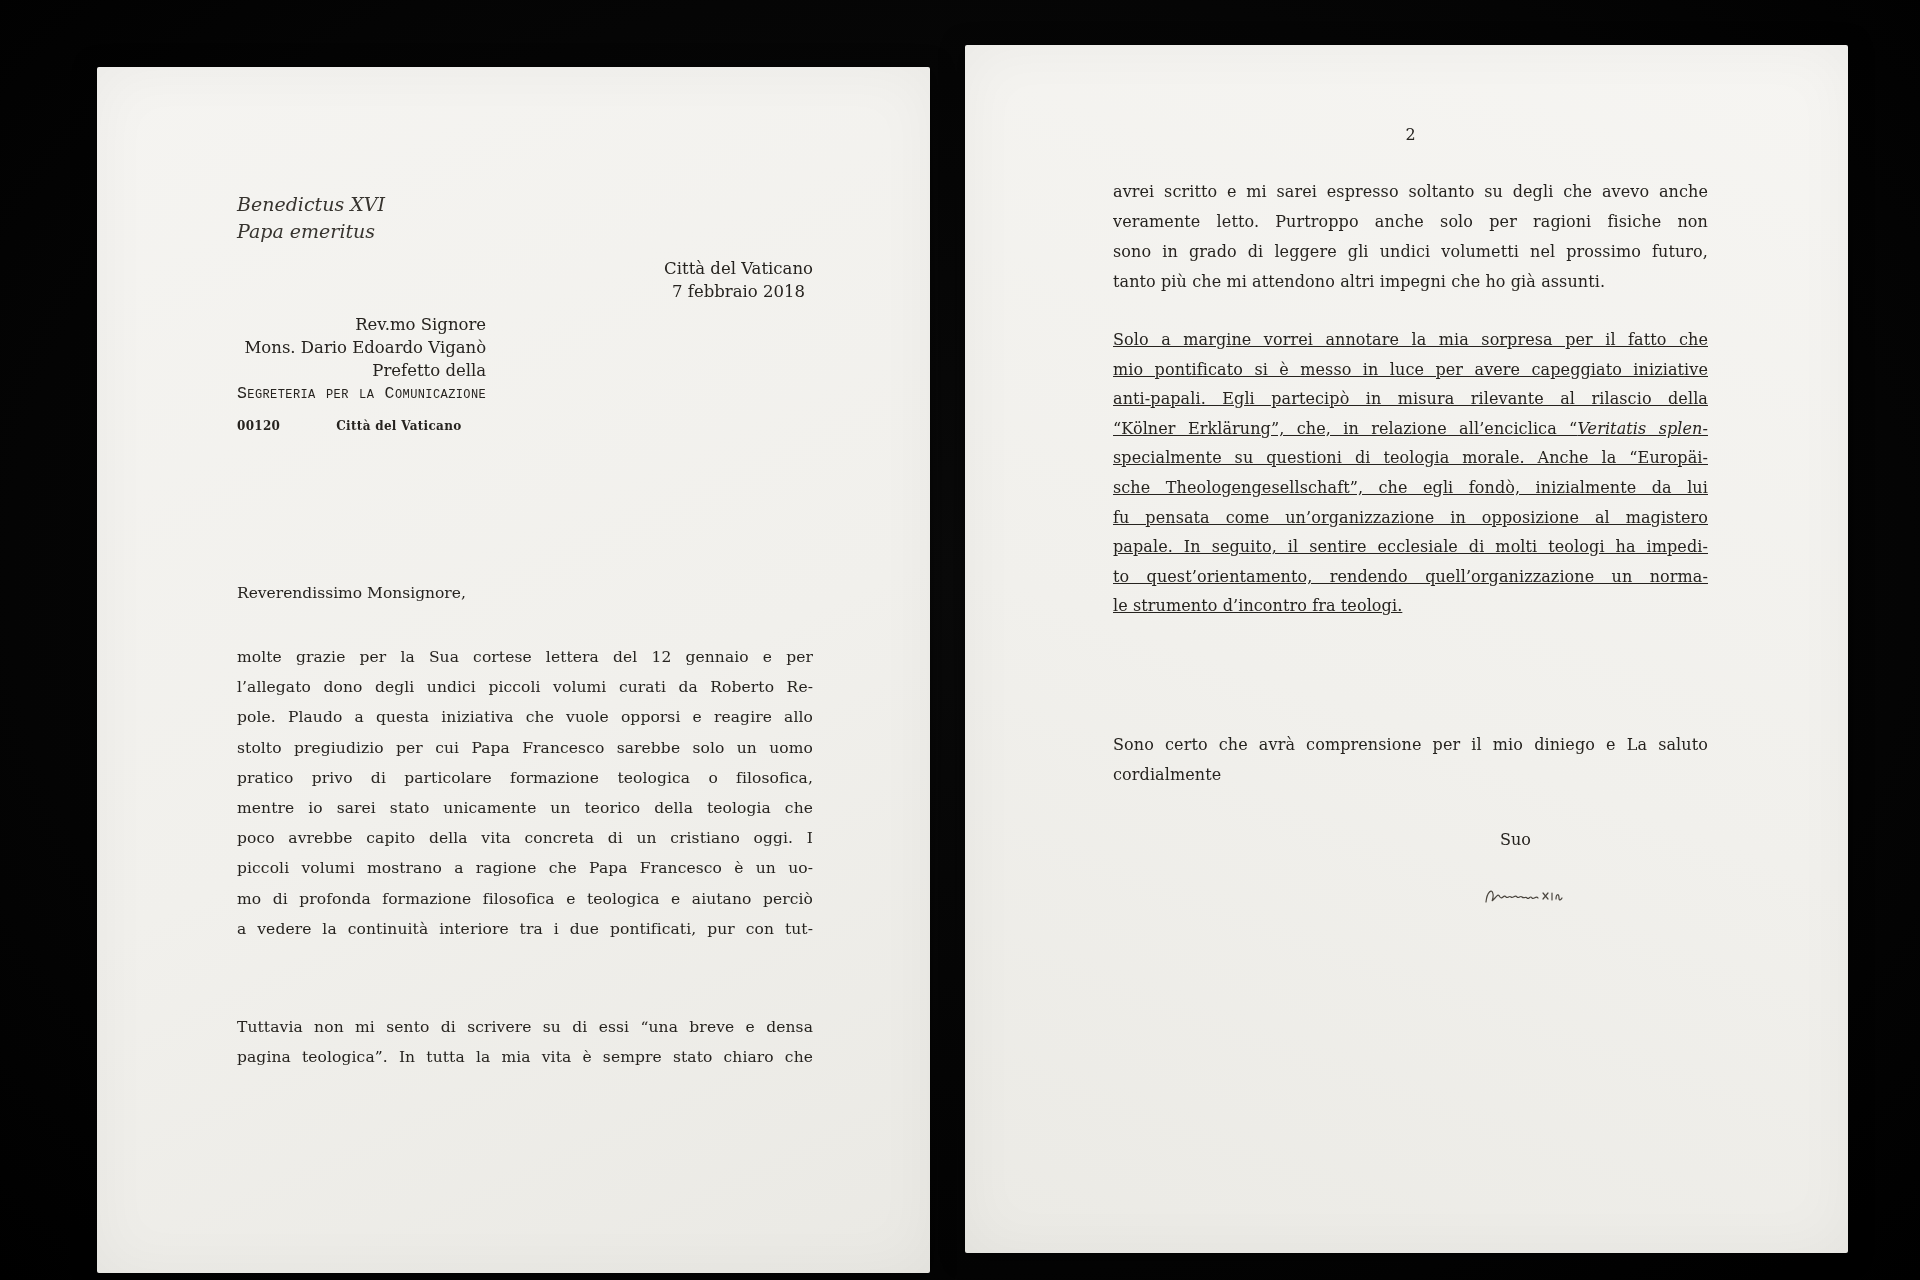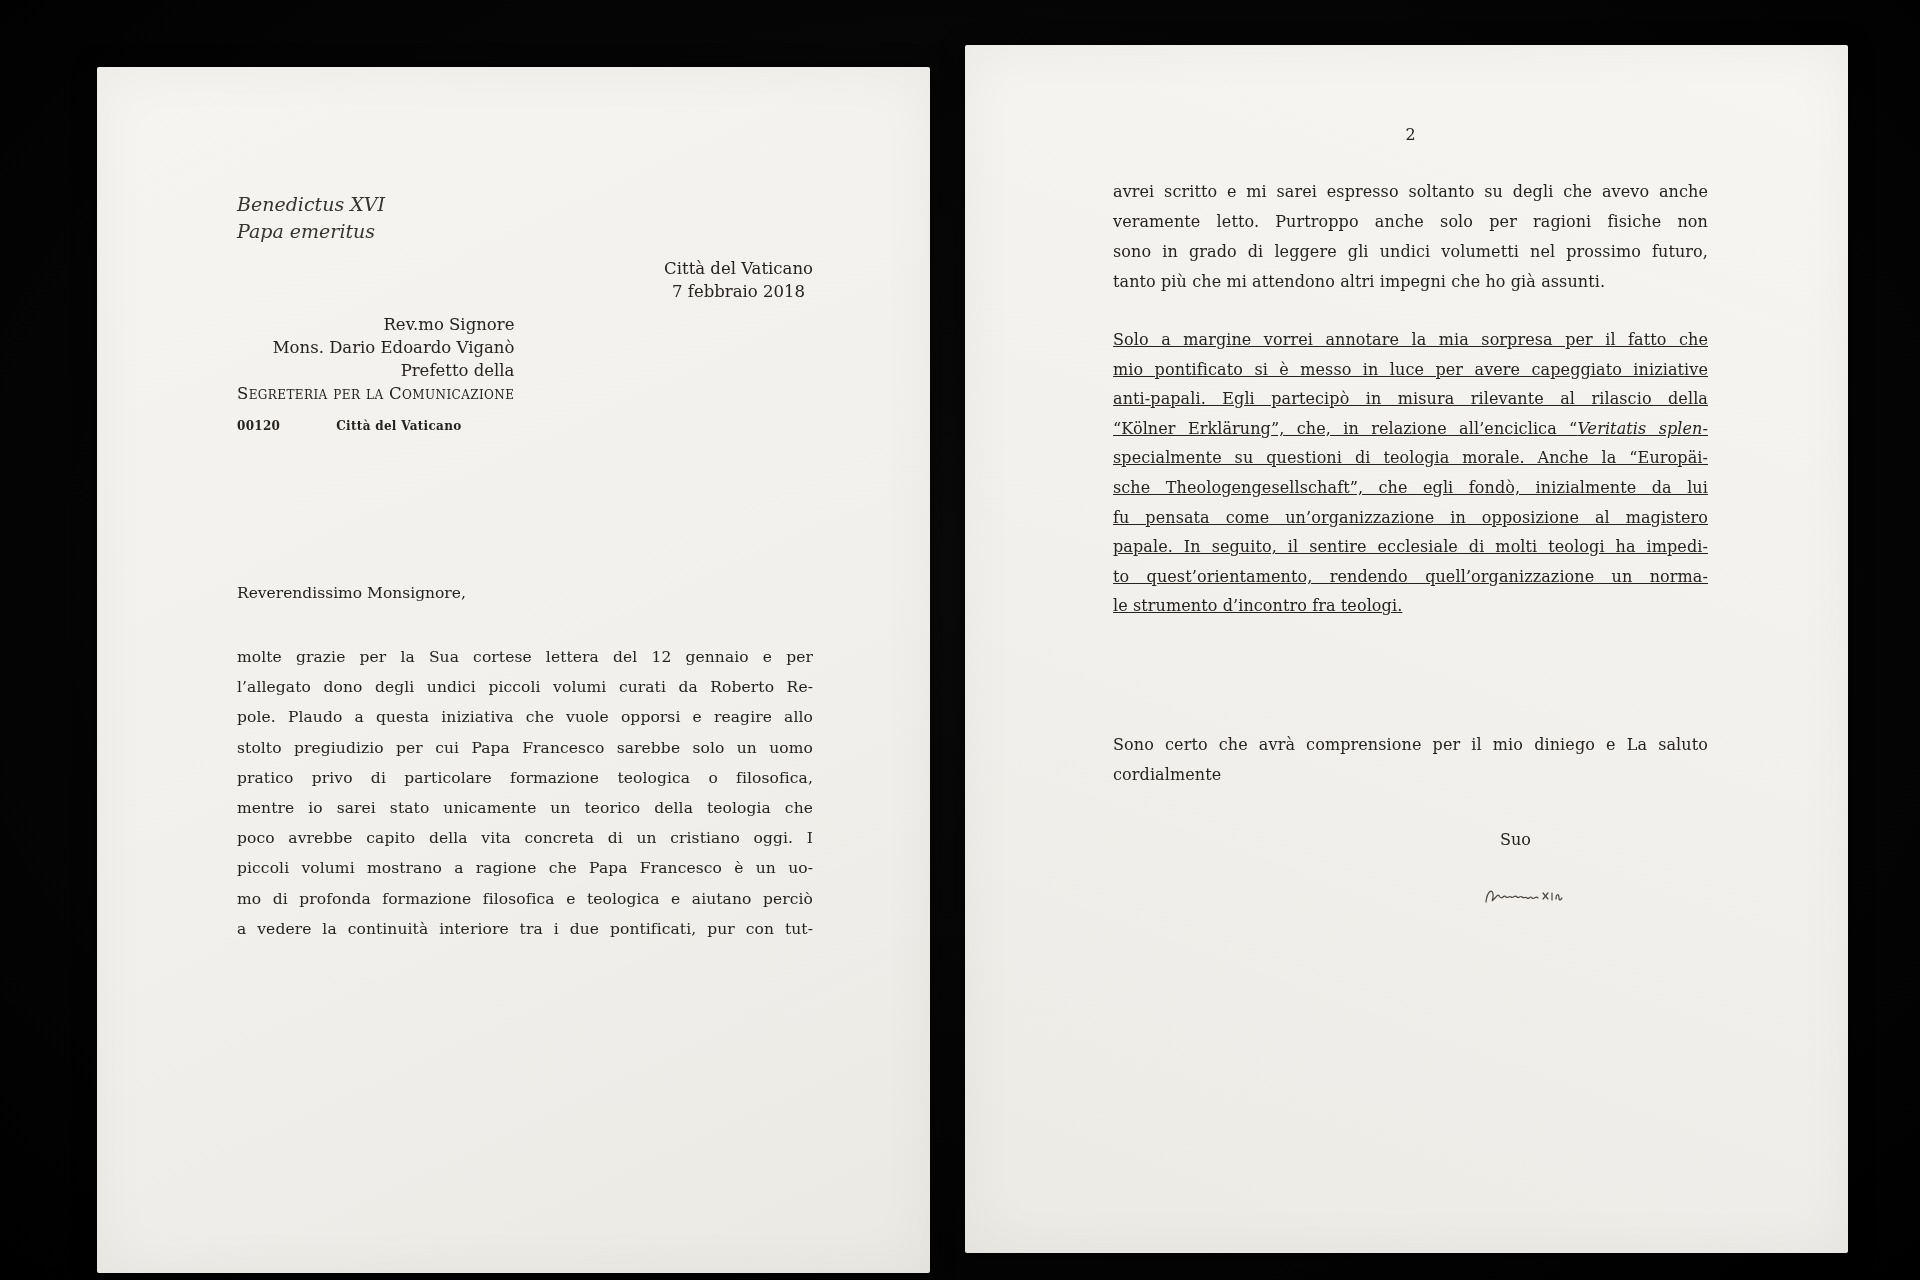--- a/index.html
+++ b/index.html
@@ -11,21 +11,21 @@
         background:linear-gradient(155deg,#f5f4f1 0%,#f1f0ec 55%,#eae9e4 100%);
         box-shadow:0 3px 22px rgba(0,0,0,.75), inset 0 0 60px rgba(0,0,0,.045);}
   #page1{left:97px;top:47px;width:833px;height:1206px;margin-top:20px;}
   #page2{left:965px;top:45px;width:883px;height:1208px;
         background:linear-gradient(200deg,#f6f5f2 0%,#f1f0ec 55%,#ebeae5 100%);}
   .blk{position:absolute;}
   
   .letterhead{left:140px;top:124px;font-style:italic;font-size:19px;line-height:27px;color:#37342f;}
   .dateline{right:117px;top:190px;text-align:center;font-size:16.5px;line-height:23px;}
   .recipient{left:140px;top:246px;font-size:16.5px;line-height:23px;text-align:right;}
-  .smallcaps{font-variant:small-caps;letter-spacing:.4px;}
+  .smallcaps{font-variant:small-caps;letter-spacing:.4px;font-family:Liberation Mono, monospace;}
   .postal{left:140px;top:352px;font-size:12px;font-weight:bold;display:flex;gap:56px;letter-spacing:.3px;}
   .salutation{left:140px;top:511px;font-size:15.5px;line-height:30px;}
   .para{left:140px;width:576px;font-size:15.5px;line-height:30.2px;letter-spacing:.1px;}
   #p1-para1{top:575px;}
   #p1-para2{top:945px;}
   
   #page2 .para{left:148px;width:595px;font-size:16px;}
   .pagenum{left:148px;top:80px;width:595px;text-align:center;font-size:16px;}
   #p2-para1{top:132px;line-height:30px;}
   #p2-para2{top:280px;line-height:29.6px;text-decoration:underline;}
@@ -66,20 +66,24 @@
         <div class="jline">l’allegato dono degli undici piccoli volumi curati da Roberto Re-</div>
         <div class="jline">pole. Plaudo a questa iniziativa che vuole opporsi e reagire allo</div>
         <div class="jline">stolto pregiudizio per cui Papa Francesco sarebbe solo un uomo</div>
         <div class="jline">pratico privo di particolare formazione teologica o filosofica,</div>
         <div class="jline">mentre io sarei stato unicamente un teorico della teologia che</div>
         <div class="jline">poco avrebbe capito della vita concreta di un cristiano oggi. I</div>
         <div class="jline">piccoli volumi mostrano a ragione che Papa Francesco è un uo-</div>
         <div class="jline">mo di profonda formazione filosofica e teologica e aiutano perciò</div>
         <div class="jline">a vedere la continuità interiore tra i due pontificati, pur con tut-</div>
       </div>
+    <div class="blk para" id="p1-para2">
+        <div class="jline">Tuttavia non mi sento di scrivere su di essi “una breve e densa</div>
+        <div class="jline">pagina teologica”. In tutta la mia vita è sempre stato chiaro che</div>
+      </div>
   </section>
 
   <section class="page" id="page2">
     <div class="blk pagenum">2</div>
     <div class="blk para" id="p2-para1">
         <div class="jline">avrei scritto e mi sarei espresso soltanto su degli che avevo anche</div>
         <div class="jline">veramente letto. Purtroppo anche solo per ragioni fisiche non</div>
         <div class="jline">sono in grado di leggere gli undici volumetti nel prossimo futuro,</div>
         <div class="jline last">tanto più che mi attendono altri impegni che ho già assunti.</div>
       </div>

